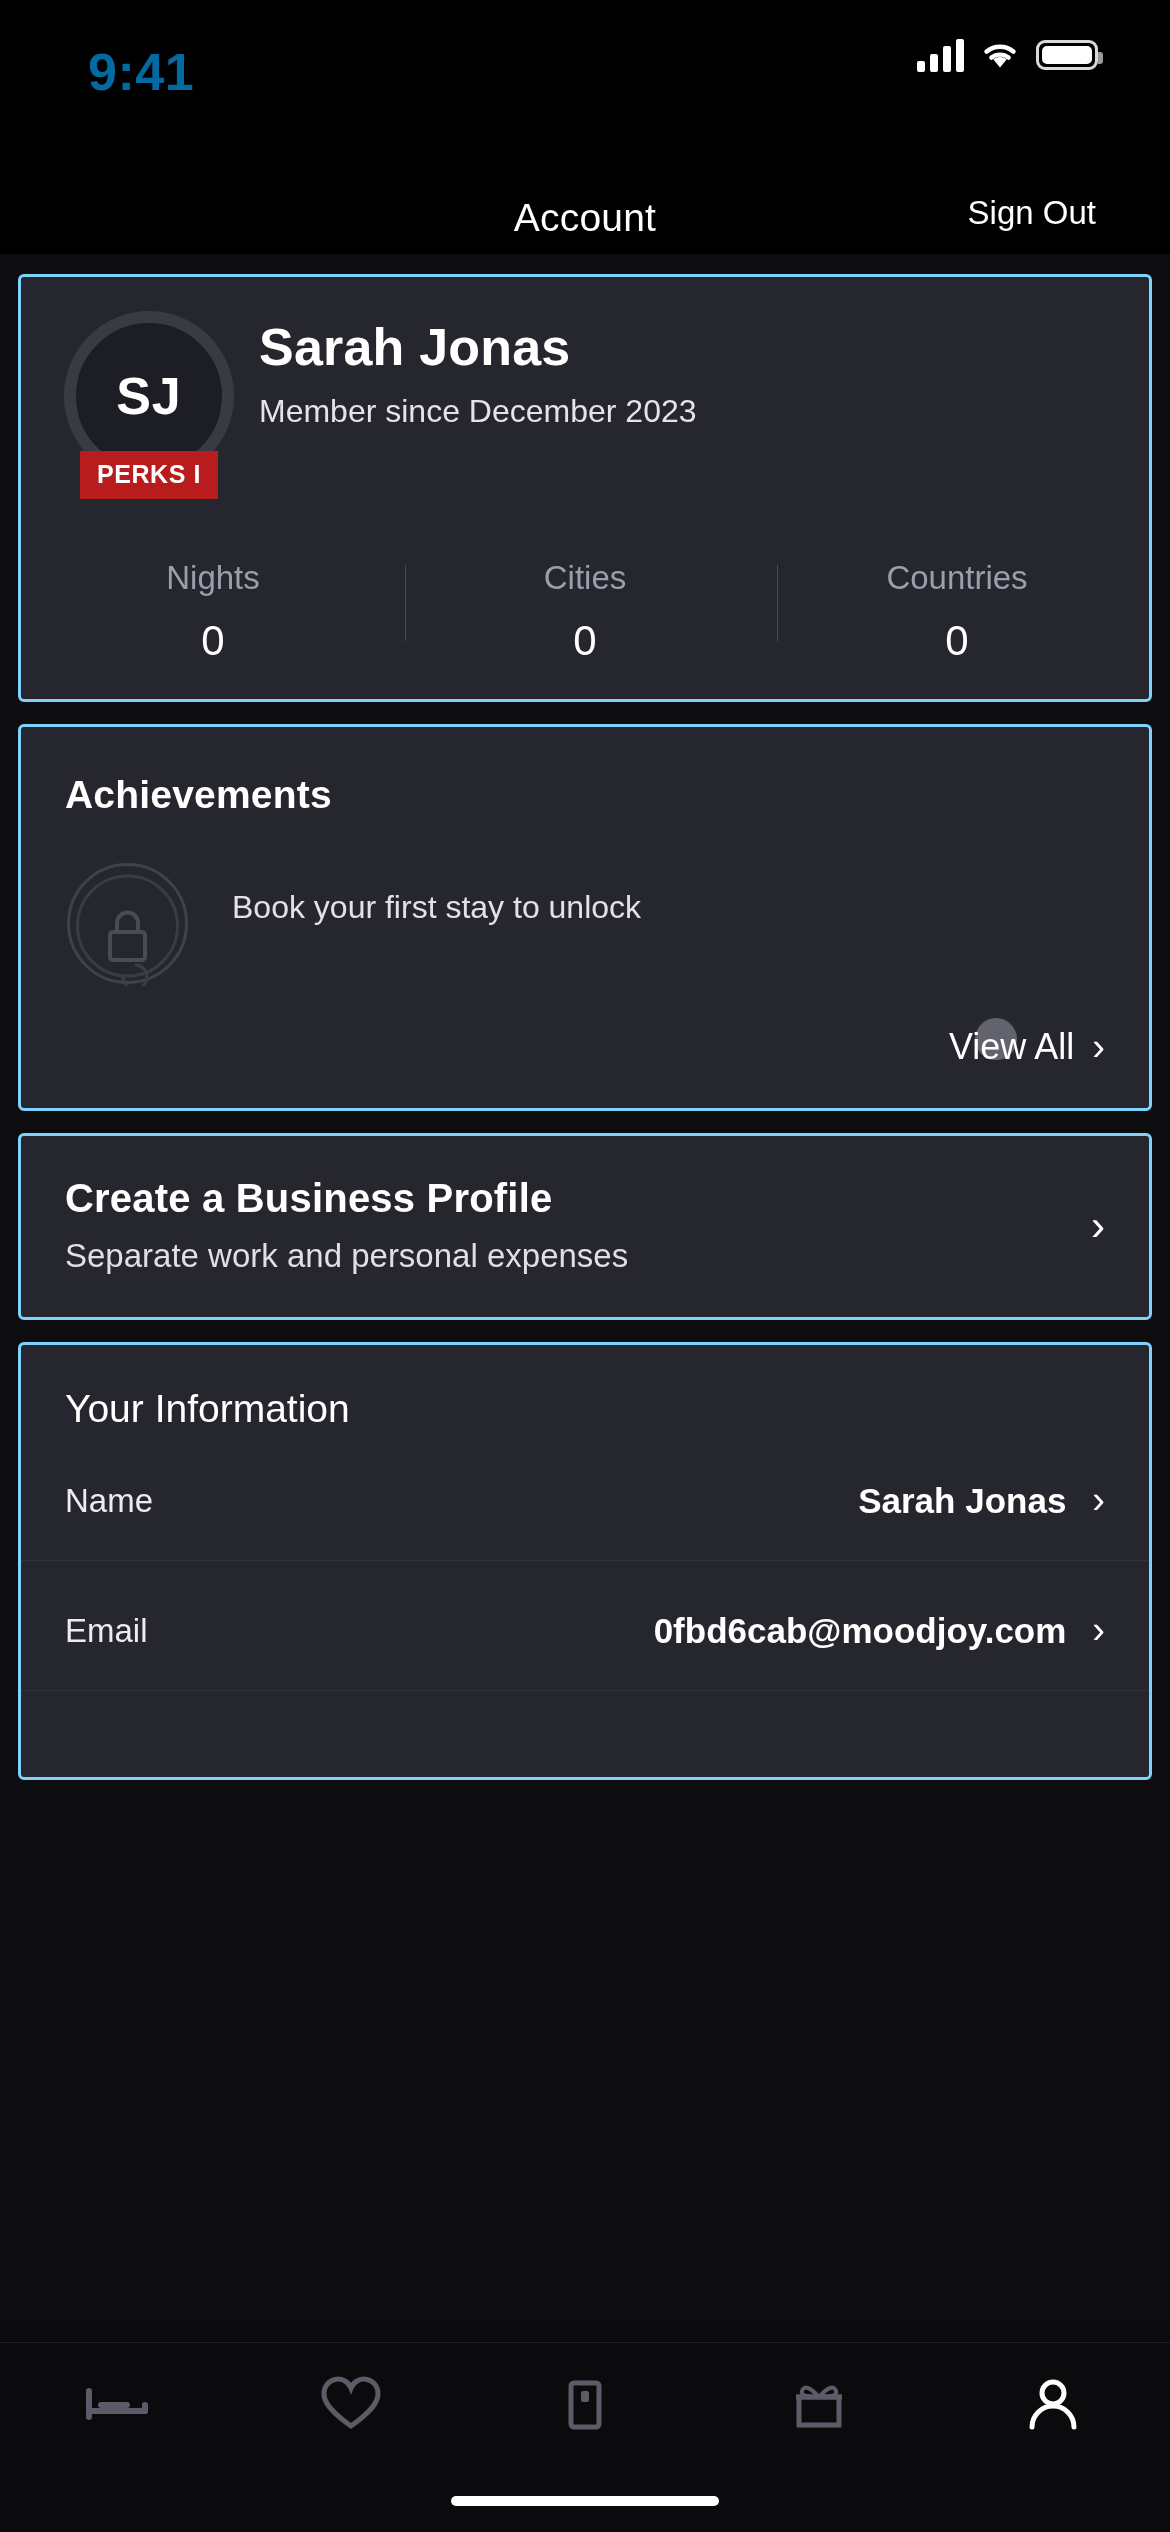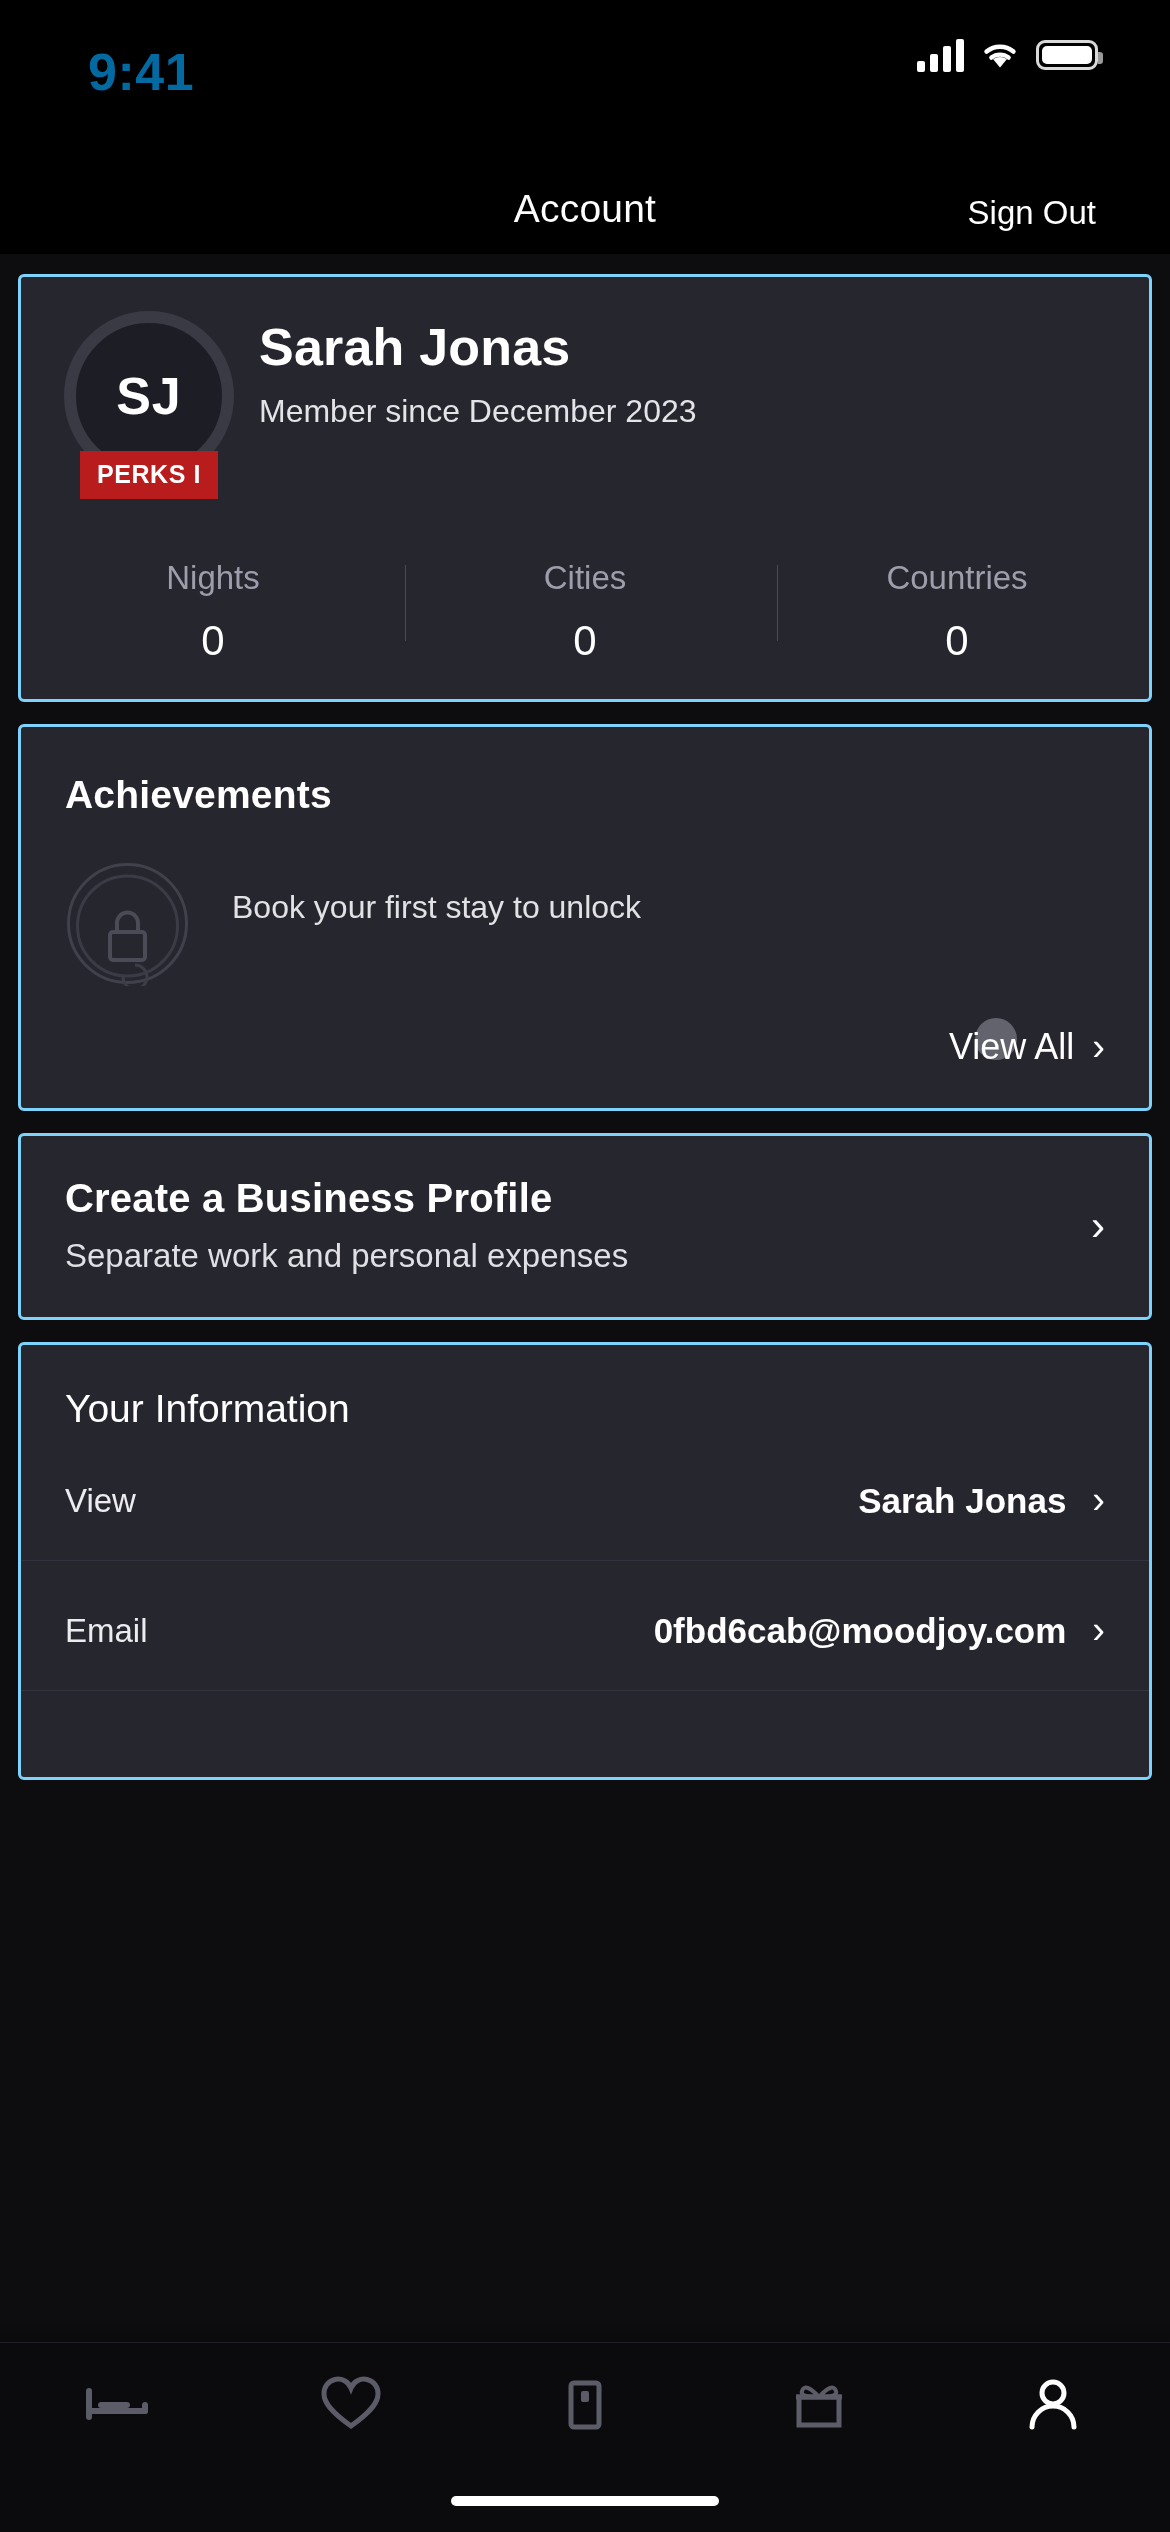--- a/index.html
+++ b/index.html
@@ -40,21 +40,21 @@
     width:5px; height:12px; background:rgba(255,255,255,.6);
     border-radius:0 3px 3px 0;
   }
   .batt b{ display:block; height:100%; background:#fff; border-radius:5px; }
 
   
   .navbar{
     height:86px; background:#000; position:relative;
   }
   .nav-title{
-    position:absolute; left:0; right:0; top:19px; text-align:center;
+    position:absolute; left:0; right:0; top:28px; text-align:center;
     font-size:39px; font-weight:500; letter-spacing:.2px;
   }
   .nav-action{
     position:absolute; right:74px; top:26px;
     font-size:33px; font-weight:400; color:#fff;
   }
 
   
   .screen{
     position:absolute; top:168px; left:0; right:0; bottom:0;
@@ -270,21 +270,21 @@
         <div class="biz-title">Create a Business Profile</div>
         <div class="biz-sub">Separate work and personal expenses</div>
       </div>
       <span class="biz-chev">›</span>
     </div>
 
     <div class="card" id="info-card">
       <div class="info-title">Your Information</div>
 
       <div class="info-row">
-        <span class="info-label">View</span>
+        <span class="info-label">Name</span>
         <span class="info-value">Sarah Jonas</span>
         <span class="info-chev">›</span>
       </div>
 
       <div class="info-row">
         <span class="info-label">Email</span>
         <span class="info-value">0fbd6cab@moodjoy.com</span>
         <span class="info-chev">›</span>
       </div>
 

